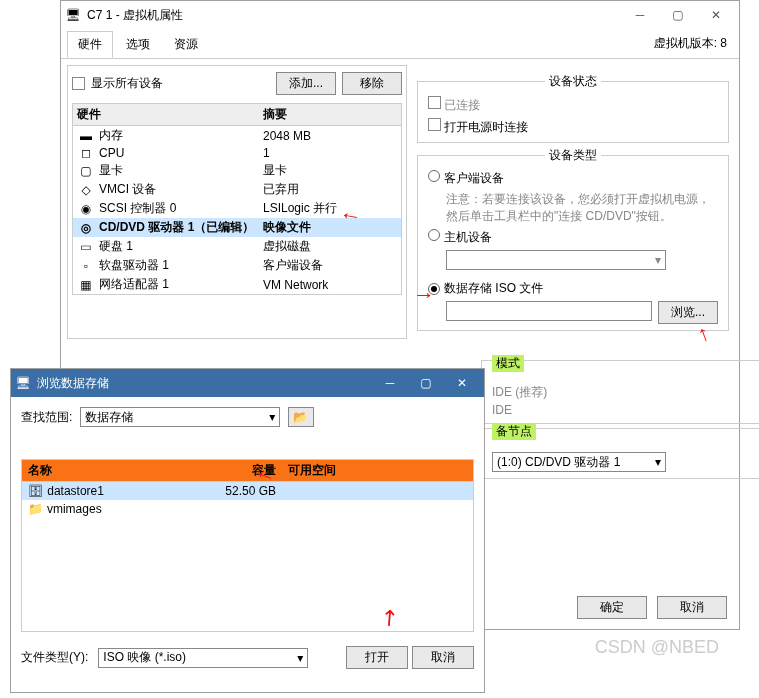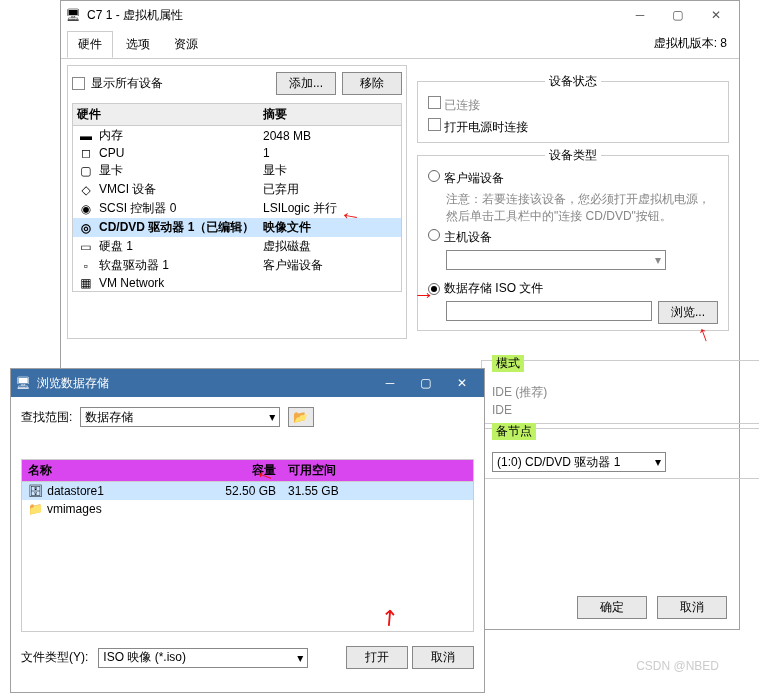--- a/index.html
+++ b/index.html
@@ -30,29 +30,29 @@
 .hw-icon { width: 18px; text-align: center; margin-right: 4px; }
 .hw-name { width: 164px; white-space: nowrap; }
 fieldset { border: 1px solid #ccc; margin: 4px 0; padding: 6px 10px; }
 legend { padding: 0 4px; text-align: center; }
 .radio { width: 12px; height: 12px; border: 1px solid #666; border-radius: 50%; display: inline-flex; align-items: center; justify-content: center; margin-right: 4px; }
 .radio.on::after { content: ""; width: 6px; height: 6px; background: #000; border-radius: 50%; }
 .input { border: 1px solid #888; background: #fff; height: 20px; padding: 0 4px; }
 .hint { color: #888; margin: 4px 0 4px 18px; }
 .dropdown { border: 1px solid #888; background: #fff; height: 20px; display: flex; align-items: center; justify-content: space-between; padding: 0 4px; }
 .arrow-pointer { position: absolute; color: #e11; font-size: 22px; pointer-events: none; }
-.ds-head { display: flex; background: #d946ef; border: 1px solid #ccc; font-weight: bold; margin-top: 32px; }
+.ds-head { display: flex; background: #f97316; border: 1px solid #ccc; font-weight: bold; margin-top: 32px; }
 .ds-head > div, .ds-row > div { padding: 2px 6px; }
 .ds-row { display: flex; align-items: center; }
 .ds-row.sel { background: #cde6ff; }
 .c1 { width: 130px; display: flex; align-items: center; gap: 4px; }
 .c2 { width: 130px; text-align: right; }
 .c3 { flex: 1; }
 .right-btns { position: absolute; right: 12px; bottom: 10px; display: flex; gap: 10px; }
-.watermark { position: absolute; right: 40px; bottom: 25px; color: #ccc; font-size: 12px; }
+.watermark { position: absolute; right: 40px; bottom: 40px; color: #ccc; font-size: 18px; }
 .mode-box { position: absolute; left: 420px; top: 355px; width: 300px; }
 .fieldset-clip { border: 1px solid #ccc; padding: 6px 10px; margin: 4px 0; }
 .legend-txt { position: relative; top: -12px; background: #bef264; padding: 0 4px; display: inline-block; }
 </style>
 </head>
 <body>
 
 <div class="window" style="left:60px; top:0; width:680px; height:630px;">
   <div class="titlebar">
     <span class="title-icon">🖥</span>
@@ -120,20 +120,21 @@
             <span class="hw-name">硬盘 1</span>
             <span>虚拟磁盘</span>
           </div>
           <div class="hw-row">
             <span class="hw-icon">▫</span>
             <span class="hw-name">软盘驱动器 1</span>
             <span>客户端设备</span>
           </div>
           <div class="hw-row">
             <span class="hw-icon">▦</span>
+            <span class="hw-name">网络适配器 1</span>
             <span>VM Network</span>
           </div>
         </div>
     </div>
 
     <div class="right-panel">
       <fieldset>
         <legend>设备状态</legend>
         <div><span class="chk"></span> <span style="color:#888">已连接</span></div>
         <div style="margin-top:4px"><span class="chk"></span> <span>打开电源时连接</span></div>
@@ -202,21 +203,20 @@
       <div class="c2">容量</div>
       <div class="c3">可用空间</div>
     </div>
     <div id="ds-list" style="border:1px solid #ccc; border-top:none; height:150px">
         <div class="ds-row sel">
           <div class="c1">
             <span>🗄</span>
             <span>datastore1</span>
           </div>
           <div class="c2">52.50 GB</div>
-          <div class="c3">31.55 GB</div>
         </div>
         <div class="ds-row">
           <div class="c1">
             <span>📁</span>
             <span>vmimages</span>
           </div>
           <div class="c2"></div>
           <div class="c3"></div>
         </div>
       </div>

